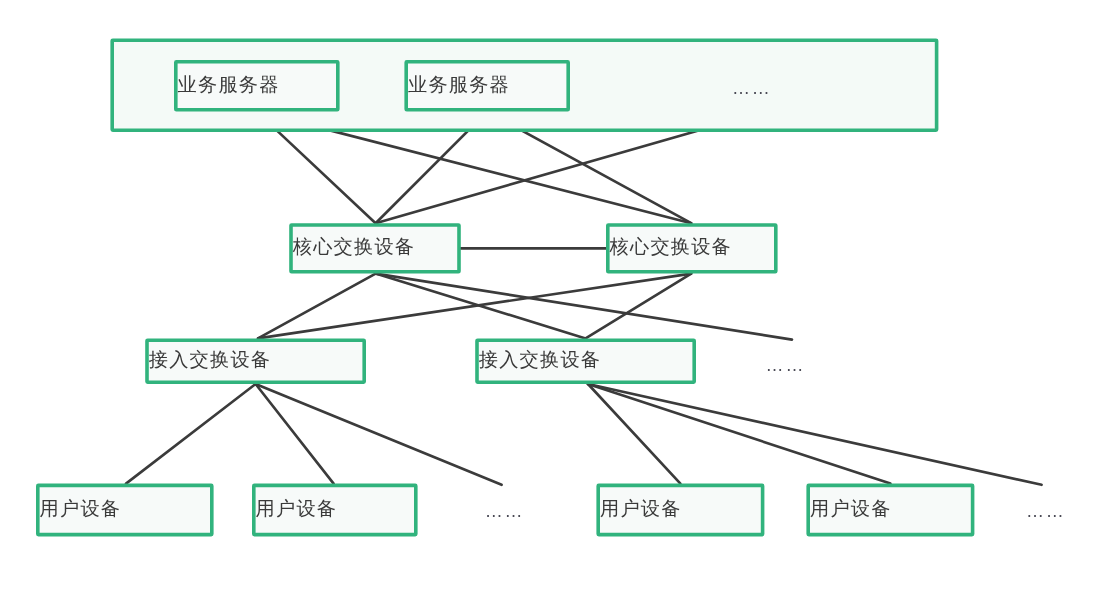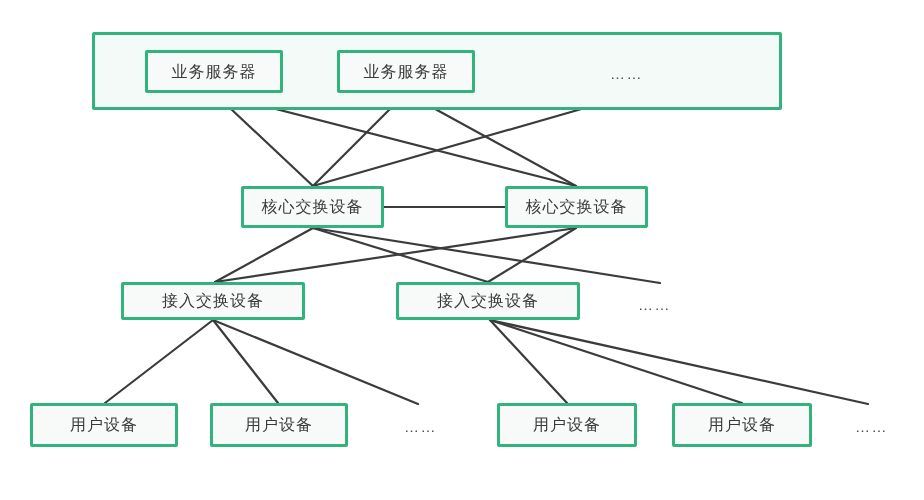--- a/index.html
+++ b/index.html
@@ -33,21 +33,21 @@
     border-radius: 2px;
   }
   .node {
     position: absolute;
     box-sizing: border-box;
     border: 3px solid #31b37d;
     background: #f7faf9;
     border-radius: 2px;
     display: flex;
     align-items: center;
-    justify-content: center;
+    justify-content: flex-start;
     color: #3a3a3a;
     font-size: 16px;
     letter-spacing: 1px;
     white-space: nowrap;
     z-index: 3;
   }
   .node-label {
     display: block;
     line-height: 1;
   }

